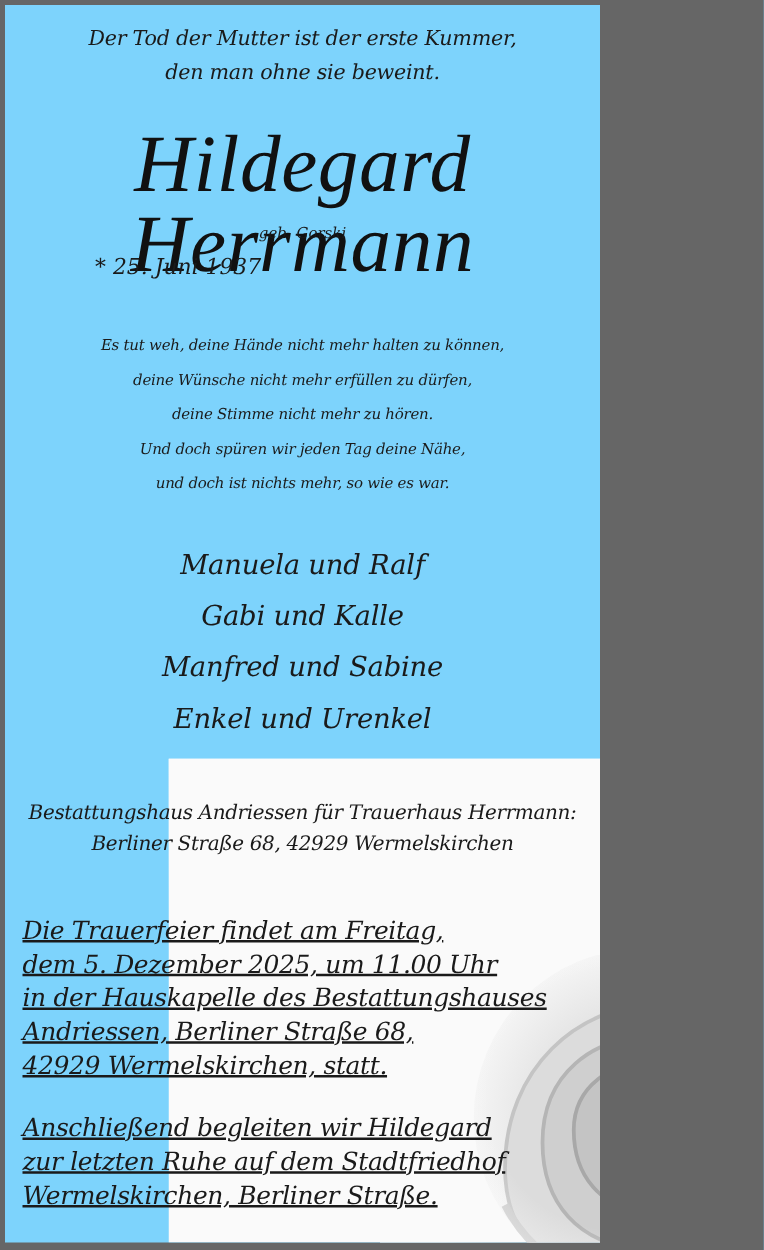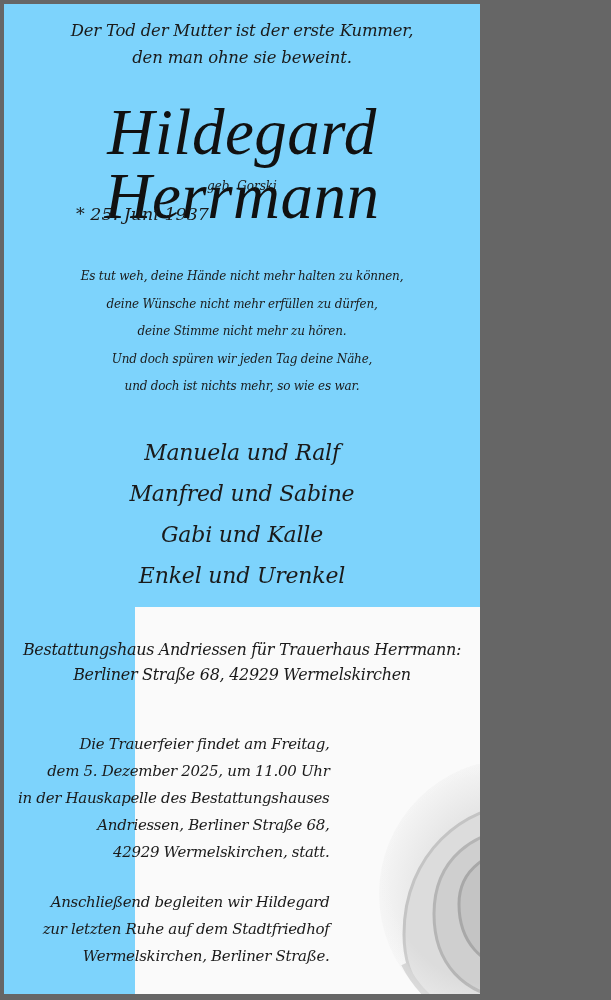--- a/index.html
+++ b/index.html
@@ -35,22 +35,22 @@
       font-size: 65px; line-height: 64px; font-weight: normal; letter-spacing: 0.5px; color: #111;
     }
     .maiden { top: 170px; font-size: 12px; line-height: 24px; }
     .dates { position: absolute; top: 200px; left: 0; right: 0; height: 26px; font-size: 17.5px; }
     .born { position: absolute; left: 72px; }
     .died { position: absolute; left: 338px; }
     .poem { top: 259px; font-size: 12px; line-height: 27.5px; letter-spacing: -0.2px; }
     .family { top: 428px; font-size: 22px; line-height: 41px; letter-spacing: -0.2px; }
     .undertaker { top: 633px; font-size: 16px; line-height: 25px; letter-spacing: -0.3px; }
     .service {
-      position: absolute; left: 14px; top: 727px; font-size: 15px; line-height: 27px;
-      letter-spacing: -0.3px; text-align: right;
+      position: absolute; left: 14px; top: 727px; font-size: 20px; line-height: 27px;
+      letter-spacing: -0.3px; text-align: left; text-decoration: underline;
     }
     .service .para { margin: 0 0 23px 0; }
     .line { display: block; white-space: nowrap; }
   </style>
 </head>
 <body>
 
 <div class="card">
   <div class="panel"></div>
 
@@ -93,22 +93,22 @@
   <div class="center poem">
     <span class="line">Es tut weh, deine Hände nicht mehr halten zu können,</span>
     <span class="line">deine Wünsche nicht mehr erfüllen zu dürfen,</span>
     <span class="line">deine Stimme nicht mehr zu hören.</span>
     <span class="line">Und doch spüren wir jeden Tag deine Nähe,</span>
     <span class="line">und doch ist nichts mehr, so wie es war.</span>
   </div>
 
   <div class="center family">
     <span class="line">Manuela und Ralf</span>
+    <span class="line">Gabi und Kalle</span>
     <span class="line">Manfred und Sabine</span>
-    <span class="line">Gabi und Kalle</span>
     <span class="line">Enkel und Urenkel</span>
   </div>
 
   <div class="center undertaker">
     <span class="line">Bestattungshaus Andriessen für Trauerhaus Herrmann:</span>
     <span class="line">Berliner Straße 68, 42929 Wermelskirchen</span>
   </div>
 
   <div class="service">
     <div class="para">

